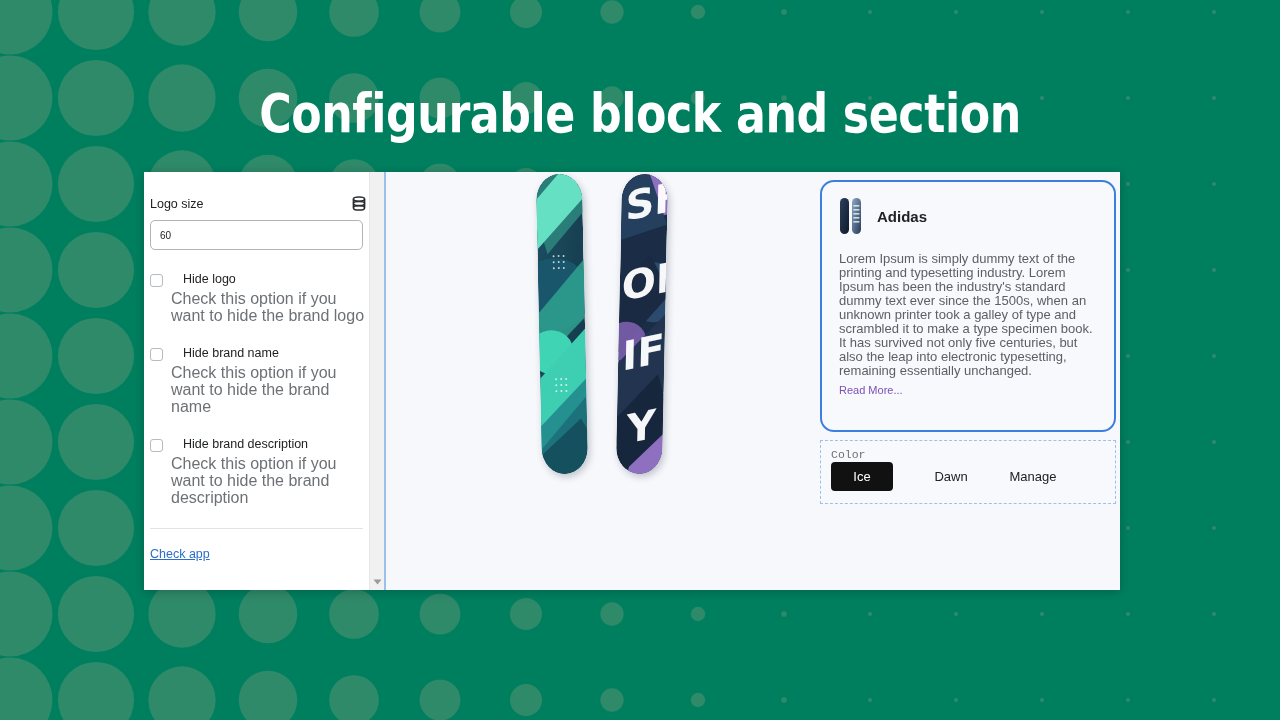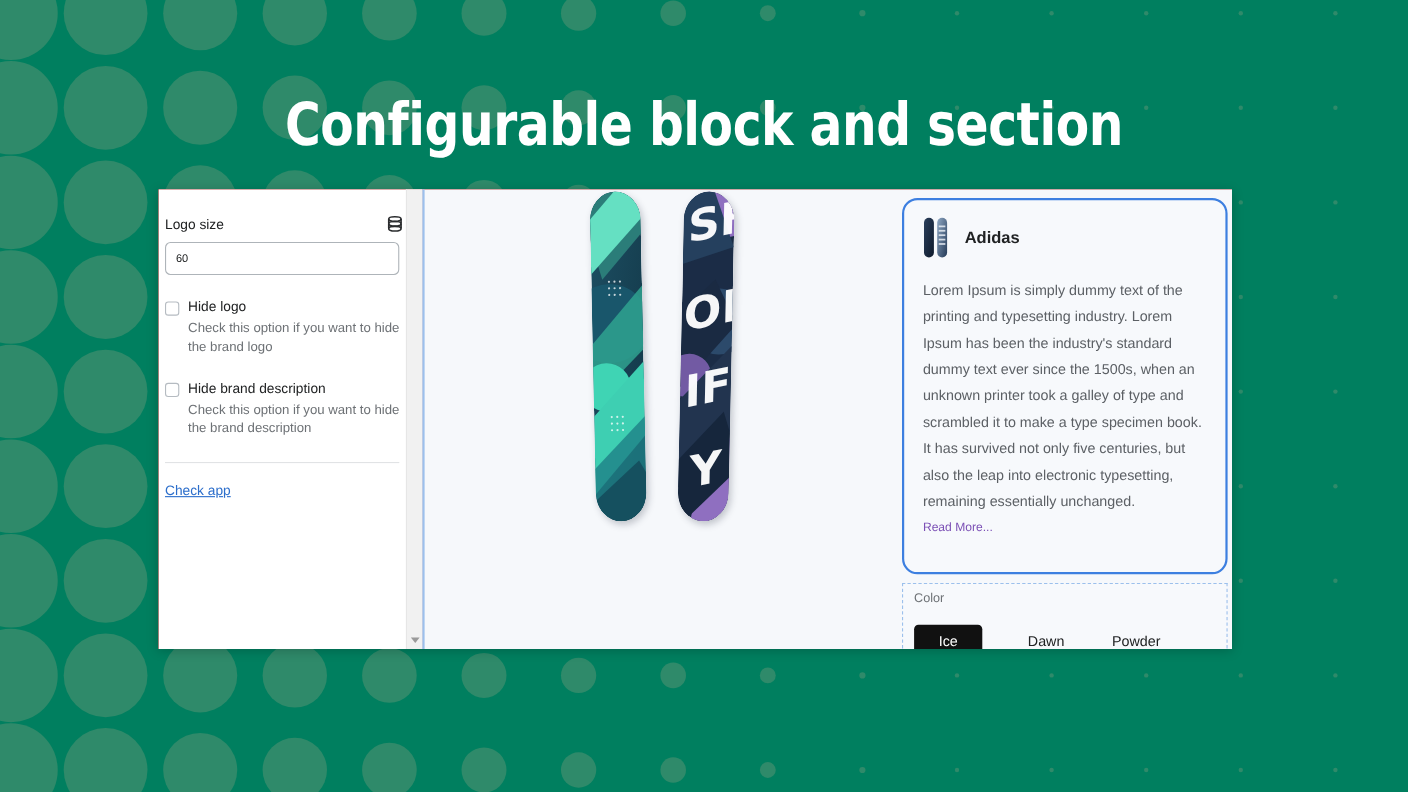--- a/index.html
+++ b/index.html
@@ -85,39 +85,39 @@
     padding: 0 9px;
     font-family: "Liberation Sans", sans-serif;
     display: flex;
     align-items: center;
   }
 
   .check-group { margin-top: 22px; }
   .check-row {
     display: flex;
     align-items: flex-start;
-    gap: 8px;
+    gap: 20px;
   }
   .checkbox {
     width: 13px; height: 13px;
     border: 1px solid #b5bbc1;
     border-radius: 3px;
     background: #fff;
     flex: 0 0 13px;
     margin-top: 2px;
   }
   .check-label {
     font-size: 12.5px;
     color: #202223;
     line-height: 15px;
   }
   .help-text {
     margin-left: 21px;
     margin-top: 3px;
-    font-size: 12px;
+    font-size: 16px;
     line-height: 17px;
     color: #6d7175;
     max-width: 200px;
   }
 
   .divider {
     margin: 22px 0 0 0;
     width: 213px;
     height: 1px;
     background: #e1e3e5;
@@ -204,42 +204,43 @@
     position: relative;
     flex: 0 0 26px;
   }
   .brand-name {
     font-size: 15px;
     font-weight: bold;
     color: #202223;
   }
   .brand-desc {
     font-size: 13px;
-    line-height: 24px;
+    line-height: 14px;
     color: #5c6065;
   }
   .read-more {
     display: block;
     font-size: 11px;
     line-height: 24.4px;
     color: #7b4fb5;
     cursor: pointer;
   }
 
   .color-block {
     margin-top: 8px;
     width: 296px;
     border: 1px dashed #9cc0ec;
     background: #f7f9fc;
     padding: 7px 10px 12px 10px;
   }
   .color-label {
     font-size: 11.5px;
     color: #6d7175;
-    margin-bottom: 18px;
+    margin-bottom: 1px;
+    font-family: Liberation Mono, monospace;
   }
   .swatches { display: flex; align-items: center; }
   .swatch {
     font-size: 13px;
     color: #202223;
     text-align: center;
     cursor: pointer;
     padding: 7px 0;
     width: 62px;
   }
@@ -451,20 +452,27 @@
         
         <div class="check-group">
           <div class="check-row">
             <span class="checkbox"></span>
             <span class="check-label">Hide logo</span>
           </div>
           <div class="help-text">Check this option if you want to hide the brand logo</div>
         </div>
 
         
+        <div class="check-group">
+          <div class="check-row">
+            <span class="checkbox"></span>
+            <span class="check-label">Hide brand name</span>
+          </div>
+          <div class="help-text">Check this option if you want to hide the brand name</div>
+        </div>
 
         
         <div class="check-group">
           <div class="check-row">
             <span class="checkbox"></span>
             <span class="check-label">Hide brand description</span>
           </div>
           <div class="help-text">Check this option if you want to hide the brand description</div>
         </div>
 
@@ -595,20 +603,20 @@
           </div>
           <div class="brand-desc">Lorem Ipsum is simply dummy text of the printing and typesetting industry. Lorem Ipsum has been the industry's standard dummy text ever since the 1500s, when an unknown printer took a galley of type and scrambled it to make a type specimen book. It has survived not only five centuries, but also the leap into electronic typesetting, remaining essentially unchanged.</div>
           <span class="read-more">Read More...</span>
         </div>
 
         <div class="color-block">
           <div class="color-label">Color</div>
           <div class="swatches">
             <div class="swatch selected">Ice</div>
             <div class="swatch sp2">Dawn</div>
-            <div class="swatch sp3">Powder</div>
+            <div class="swatch sp3">Manage</div>
           </div>
         </div>
 
       </div>
     </div>
   </div>
 </div>
 
 </body></html>

